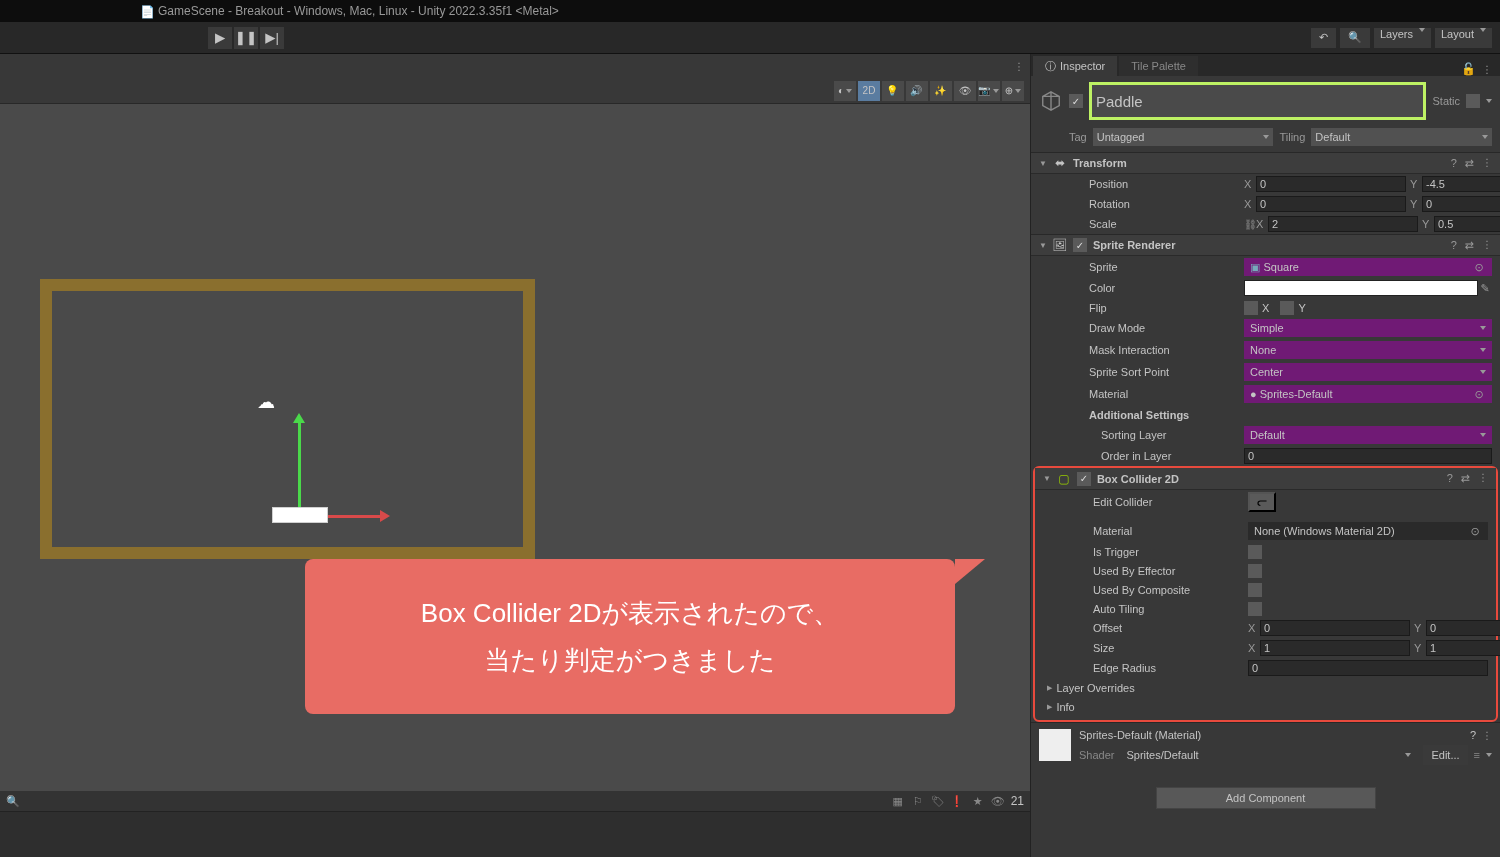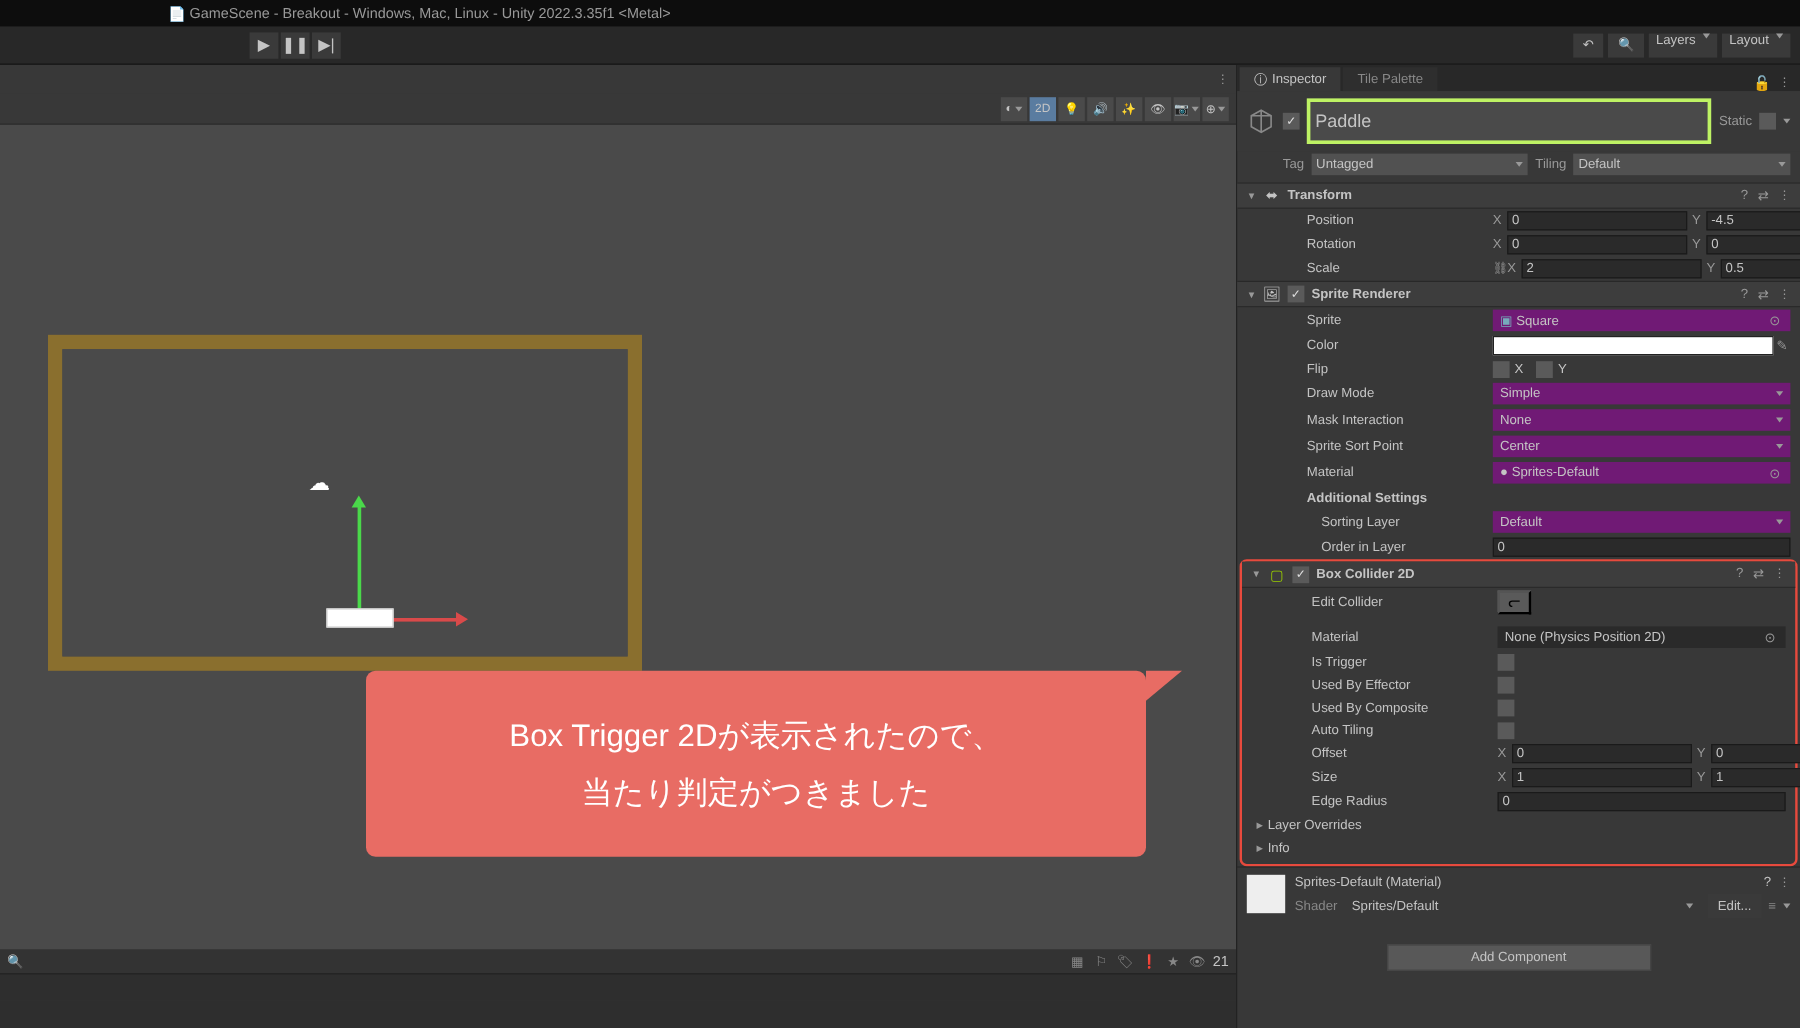--- a/index.html
+++ b/index.html
@@ -122,21 +122,21 @@
     <div class="scene-view">
       <div class="game-frame">
         <div class="game-inner">
           <span class="cloud">☁</span>
           <div class="arrow-up"></div>
           <div class="arrow-right"></div>
           <div class="paddle-obj"></div>
         </div>
       </div>
       <div class="callout">
-        <div>Box Trigger 2Dが表示されたので、</div>
+        <div>Box Collider 2Dが表示されたので、</div>
         <div>当たり判定がつきました</div>
       </div>
       <div class="callout-pointer"></div>
     </div>
     <div class="scene-footer">
       <span class="footer-icon scene-footer-left">🔍</span>
       <span class="footer-icon">▦</span>
       <span class="footer-icon">⚐</span>
       <span class="footer-icon">🏷</span>
       <span class="footer-icon">❗</span>
@@ -323,21 +323,21 @@
           </span>
       </div>
       <div class="prop-row">
           <span class="prop-label">Edit Collider</span>
           <button class="edit-collider-btn">ᓕ</button>
         </div>
       <div style="height:6px"></div>
       <div class="prop-row">
           <span class="prop-label">Material</span>
           <div class="dd-full" style="background:#2a2a2a">
-            <span>None (Physics Position 2D)</span>
+            <span>None (Windows Material 2D)</span>
             <span class="target-btn">⊙</span>
           </div>
         </div>
       <div class="prop-row">
           <span class="prop-label">Is Trigger</span>
           <span class="checkbox unchecked">✓</span>
         </div>
       <div class="prop-row">
           <span class="prop-label">Used By Effector</span>
           <span class="checkbox unchecked">✓</span>

